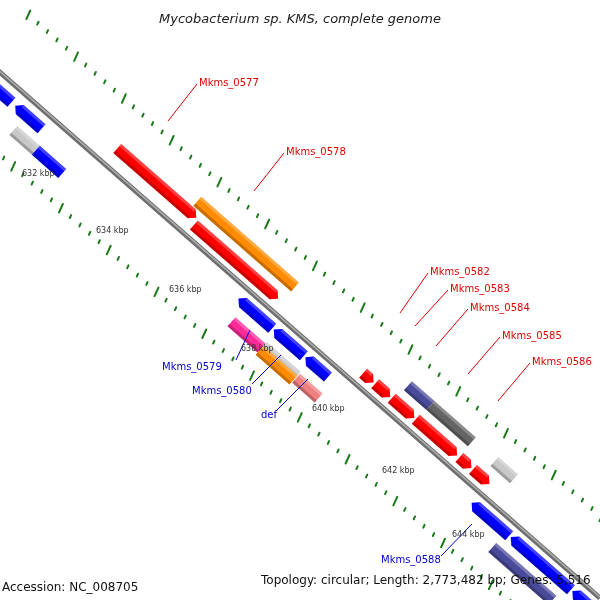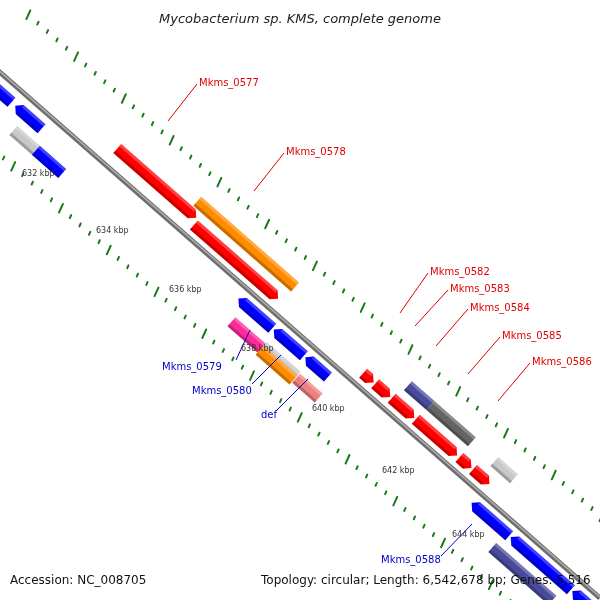--- a/index.html
+++ b/index.html
@@ -4,21 +4,21 @@
 <style>
   html, body { margin: 0; padding: 0; background: #ffffff; }
   body { width: 600px; height: 600px; overflow: hidden; position: relative;
          font-family: "DejaVu Sans", sans-serif; }
   #map { position: absolute; left: 0; top: 0; }
   .title { font-family: "DejaVu Sans", sans-serif; font-style: italic; font-size: 13px; fill: #222; }
   .tick-label { font-family: "DejaVu Sans", sans-serif; font-size: 8px; fill: #333; }
   .gene-label { font-family: "DejaVu Sans", sans-serif; font-size: 10px; }
   .footer { position: absolute; top: 573px; font-size: 12px; color: #111;
             font-family: "DejaVu Sans", sans-serif; white-space: nowrap; }
-  #accession { left: 10px; }
+  #accession { left: 2px; margin-top: 7px; }
   #stats { left: 261px; }
 </style>
 </head>
 <body>
 
 <svg id="map" width="600" height="600" viewBox="0 0 600 600">
   <text class="title" x="300" y="23" text-anchor="middle">Mycobacterium sp. KMS, complete genome</text>
 
   <g id="ticks-outer">
       <line x1="30.282442552950073" y1="10.500245674457204" x2="26.38285815055289" y2="19.04911937153453" stroke="#1a7a1a" stroke-width="2" stroke-linecap="round"></line>
@@ -346,13 +346,13 @@
   <text class="gene-label" x="470" y="311" fill="#e00000">Mkms_0584</text>
   <text class="gene-label" x="502" y="339" fill="#e00000">Mkms_0585</text>
   <text class="gene-label" x="532" y="365" fill="#e00000">Mkms_0586</text>
   <text class="gene-label" x="162" y="370" fill="#0000cc">Mkms_0579</text>
   <text class="gene-label" x="192" y="394" fill="#0000cc">Mkms_0580</text>
   <text class="gene-label" x="261" y="418" fill="#0000cc">def</text>
   <text class="gene-label" x="381" y="563" fill="#0000cc">Mkms_0588</text>
 </svg>
 
 <div class="footer" id="accession">Accession: NC_008705</div>
-<div class="footer" id="stats">Topology: circular; Length: 6,542,678 bp; Genes: 5,516</div>
+<div class="footer" id="stats">Topology: circular; Length: 2,773,482 bp; Genes: 5,516</div>
 
 </body></html>

